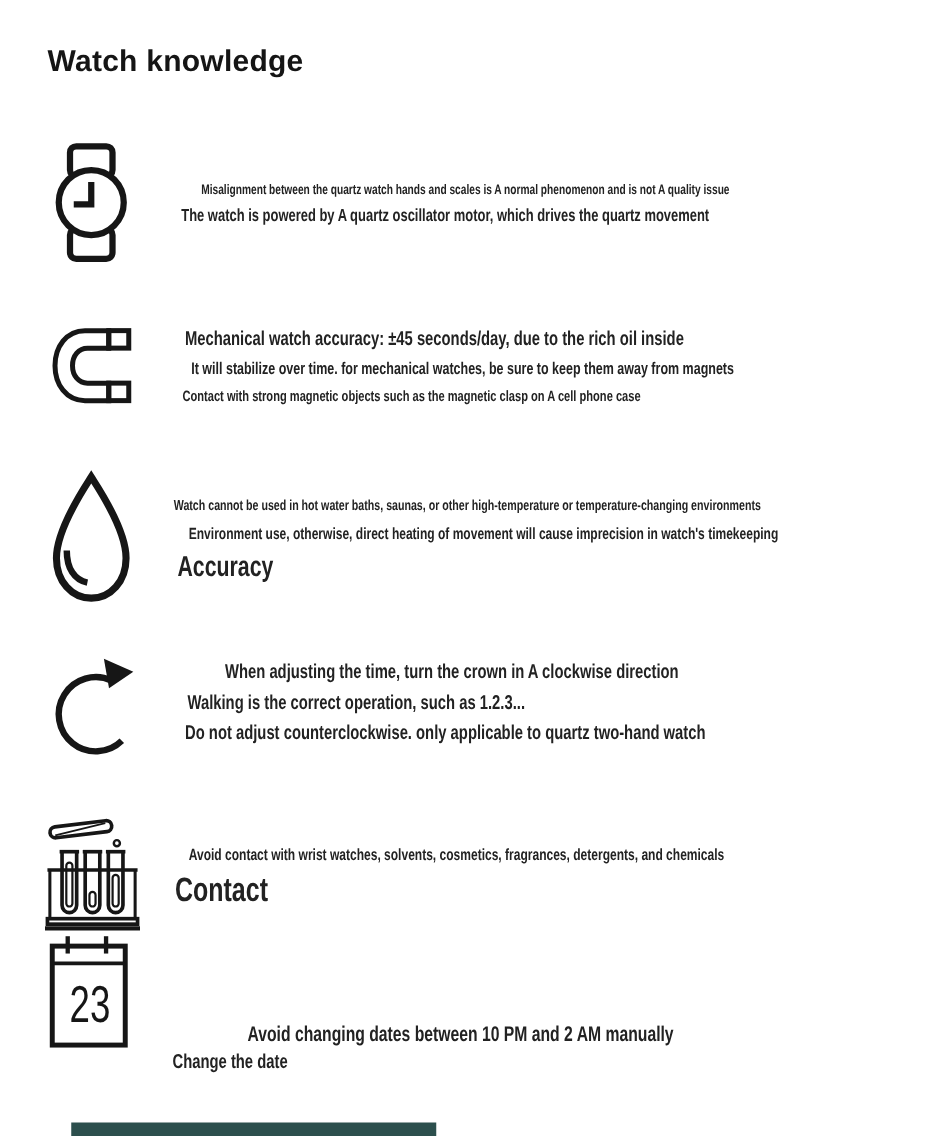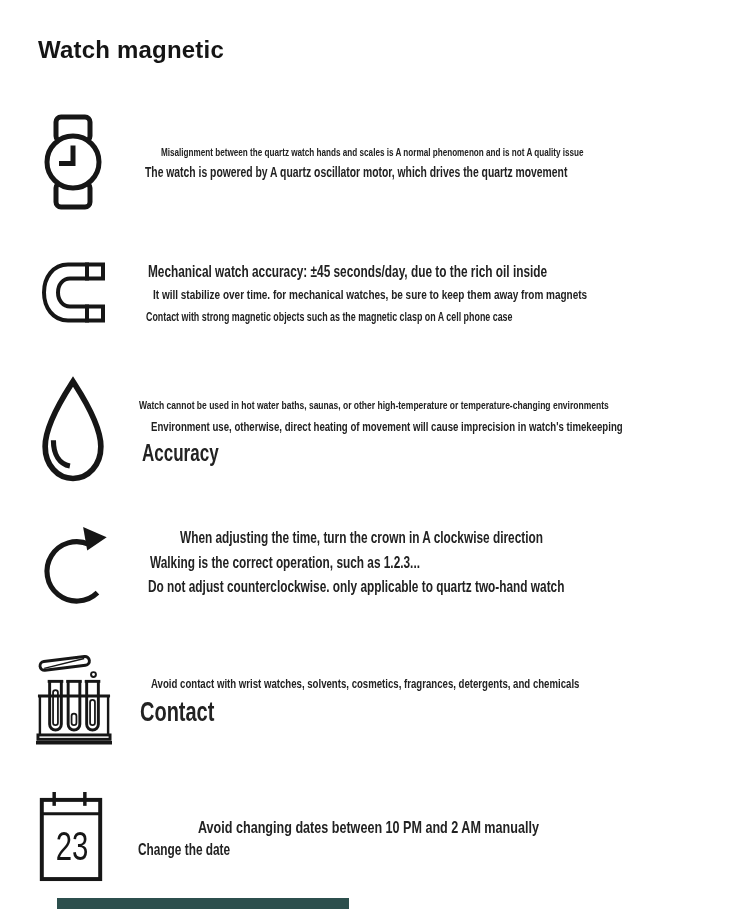--- a/index.html
+++ b/index.html
@@ -19,21 +19,21 @@
   .icon svg{width:100%;height:100%;display:block;overflow:visible;}
   .icon svg *{vector-effect:none;}
   .stroke{fill:none;stroke:#161616;}
   .accent-bar{position:absolute;left:57px;top:898px;width:292px;height:11px;background:#2c4f4d;}
 </style>
 </head>
 <body>
 
 <div class="page">
 
-  <h1 class="title">Watch magnetic</h1>
+  <h1 class="title">Watch knowledge</h1>
 
   <span class="icon" style="left:42px;top:113px;width:62px;height:98px">
     <svg viewBox="0 0 62 95" xmlns="http://www.w3.org/2000/svg">
       <rect class="stroke" x="14" y="2.5" width="34" height="24" rx="5" stroke-width="5"></rect>
       <rect class="stroke" x="14" y="68.5" width="34" height="24" rx="5" stroke-width="5"></rect>
       <circle cx="31" cy="47.5" r="26" fill="#ffffff" stroke="#161616" stroke-width="5"></circle>
       <path class="stroke" d="M31 31 V49 H17" stroke-width="5"></path>
     </svg>
   </span>
   <div class="ln" style="left:161px;top:146px;font-size:11px">Misalignment between the quartz watch hands and scales is A normal phenomenon and is not A quality issue</div>
@@ -89,21 +89,21 @@
       <line class="stroke" x1="2" y1="52" x2="76" y2="52" stroke-width="3"></line>
       <line class="stroke" x1="4" y1="52" x2="4" y2="92" stroke-width="2.5"></line>
       <line class="stroke" x1="74" y1="52" x2="74" y2="92" stroke-width="2.5"></line>
       <rect class="stroke" x="2" y="92" width="74" height="4.5" stroke-width="3"></rect>
       <line class="stroke" x1="0" y1="100" x2="78" y2="100" stroke-width="3.5"></line>
     </svg>
   </span>
   <div class="ln" style="left:151px;top:677px;font-size:13px">Avoid contact with wrist watches, solvents, cosmetics, fragrances, detergents, and chemicals</div>
   <div class="ln" style="left:140px;top:697px;font-size:27px">Contact</div>
 
-  <span class="icon" style="left:39px;top:790px;width:64px;height:95px">
+  <span class="icon" style="left:39px;top:747px;width:64px;height:95px">
     <svg viewBox="0 0 64 96" xmlns="http://www.w3.org/2000/svg">
       <line class="stroke" x1="15" y1="2" x2="15" y2="16" stroke-width="3.5"></line>
       <line class="stroke" x1="46" y1="2" x2="46" y2="16" stroke-width="3.5"></line>
       <rect class="stroke" x="2.5" y="10" width="59" height="80" stroke-width="4"></rect>
       <line class="stroke" x1="2.5" y1="24" x2="61.5" y2="24" stroke-width="3"></line>
       <text x="33" y="71" text-anchor="middle" font-size="42" font-weight="400" font-family="&quot;Liberation Sans&quot;,sans-serif" fill="#161616" textLength="33" lengthAdjust="spacingAndGlyphs">23</text>
     </svg>
   </span>
   <div class="ln" style="left:198px;top:818px;font-size:17px">Avoid changing dates between 10 PM and 2 AM manually</div>
   <div class="ln" style="left:138px;top:841px;font-size:16px">Change the date</div>

